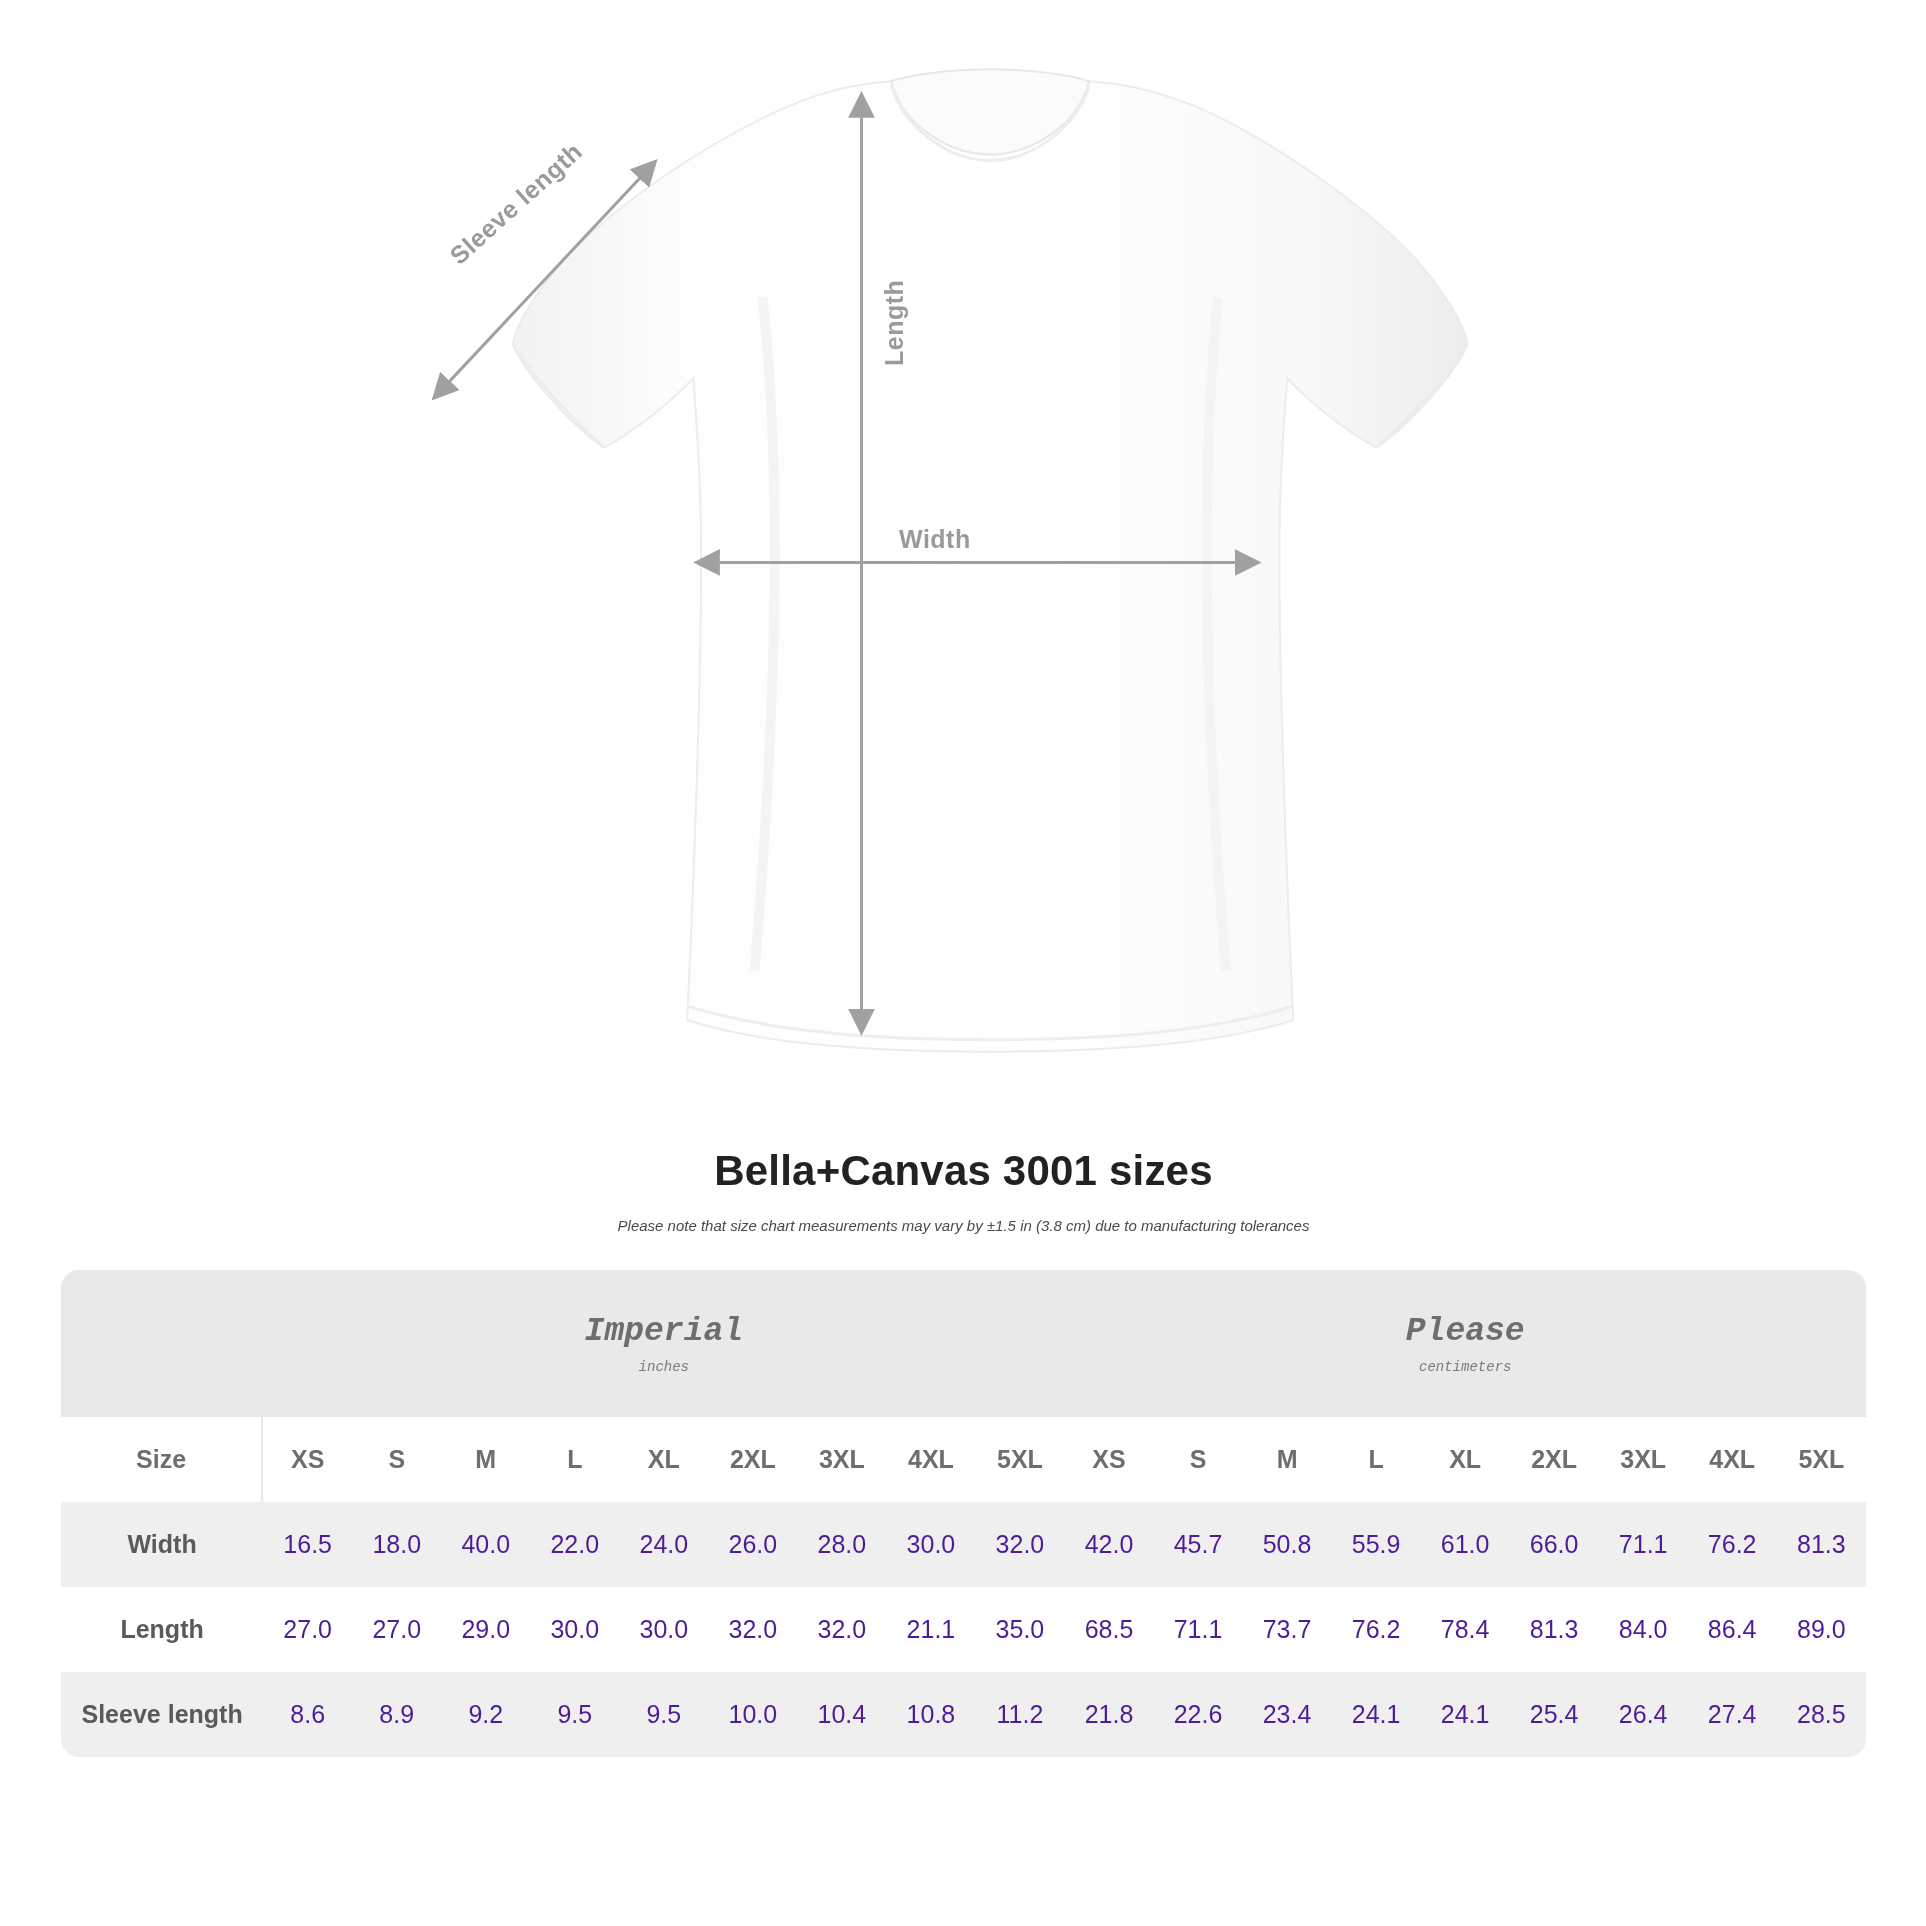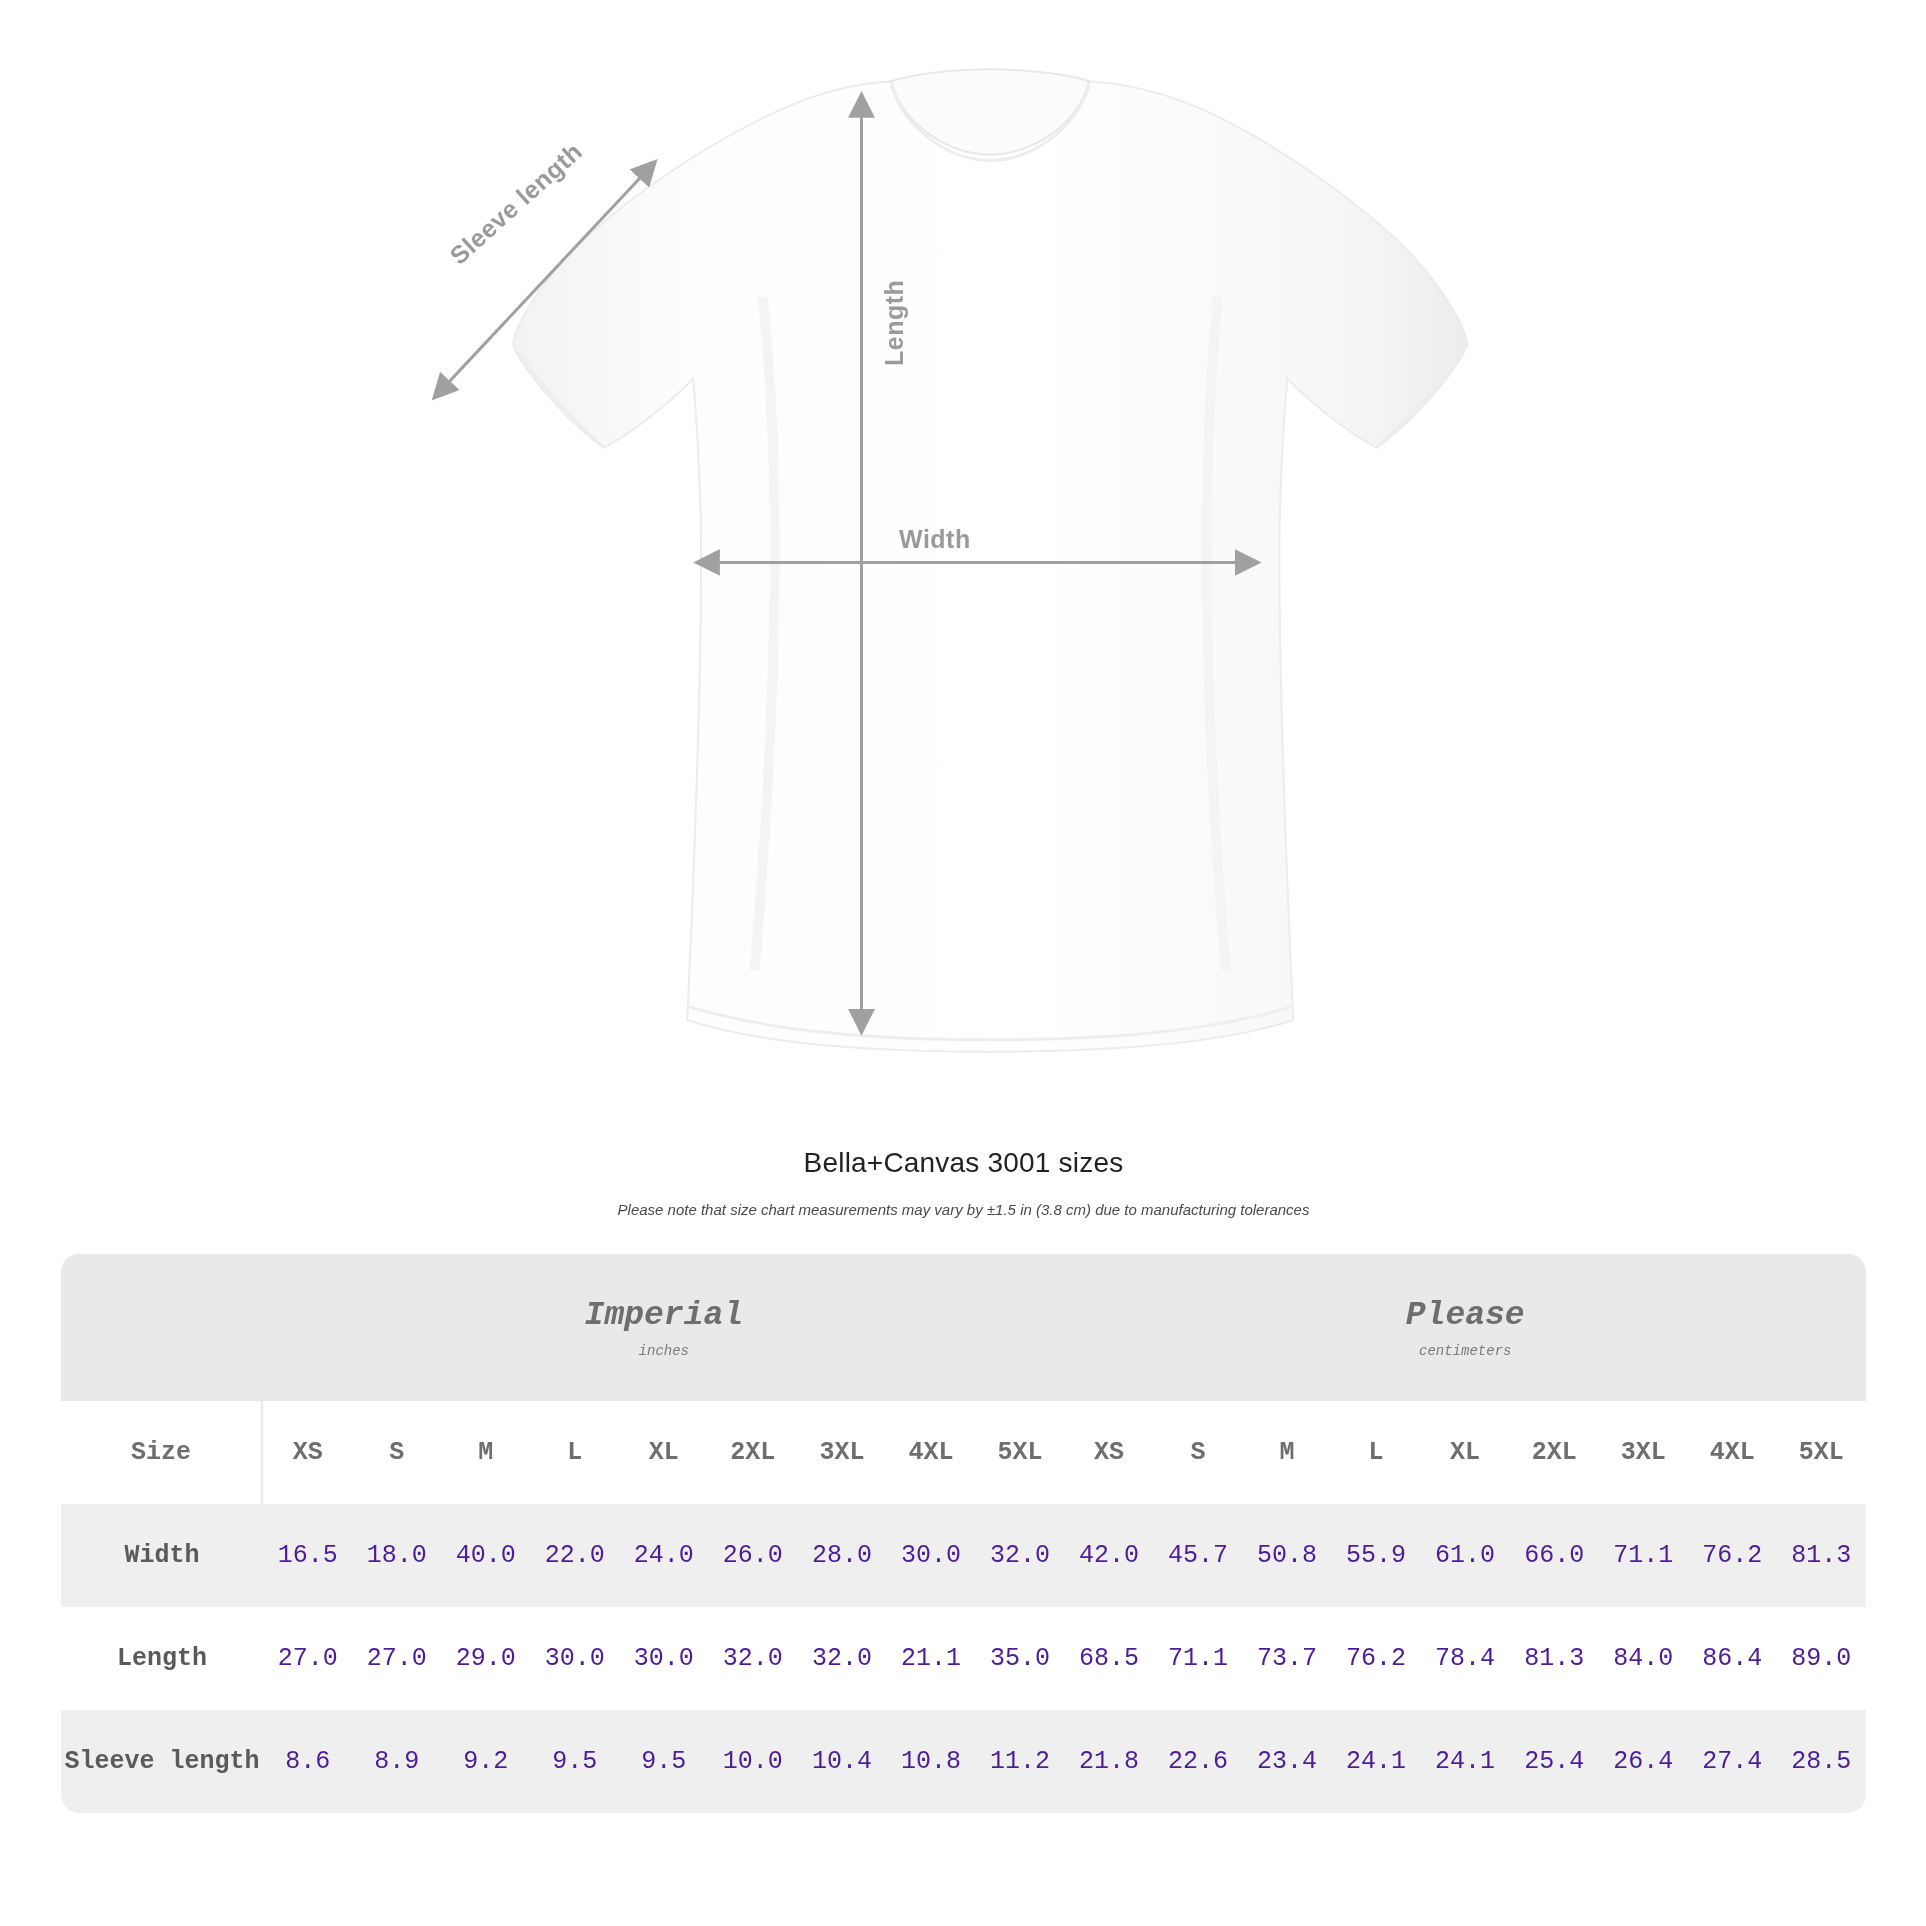--- a/index.html
+++ b/index.html
@@ -57,22 +57,22 @@
     font-size: 25px;
     white-space: nowrap;
   }
 
   
   .title-block {
     text-align: center;
     margin-top: 28px;
   }
   .chart-title {
-    font-size: 28px;
-    font-weight: normal;
+    font-size: 42px;
+    font-weight: bold;
     color: #222222;
     letter-spacing: 0.2px;
   }
   .chart-note {
     font-size: 15px;
     font-style: italic;
     color: #4a4a4a;
     margin-top: 22px;
   }
 
@@ -105,21 +105,21 @@
     color: #6e6e6e;
   }
   .unit-sub {
     font-size: 14px;
     font-style: italic;
     color: #7a7a7a;
     margin-top: 9px;
   }
   .blank-head { background: #e9e9e9; border-top-left-radius: 18px; }
 
-  .row-h { height: 103px; font-family: Liberation Mono, monospace; }
+  .row-h { height: 85px; }
   .hdr-cell {
     background: #ffffff;
     text-align: center;
     vertical-align: middle;
     font-size: 25px;
     font-weight: bold;
     color: #6e6e6e;
     border-right: 2px solid #e9e9e9;
   }
   .hdr-cell.label-col {

